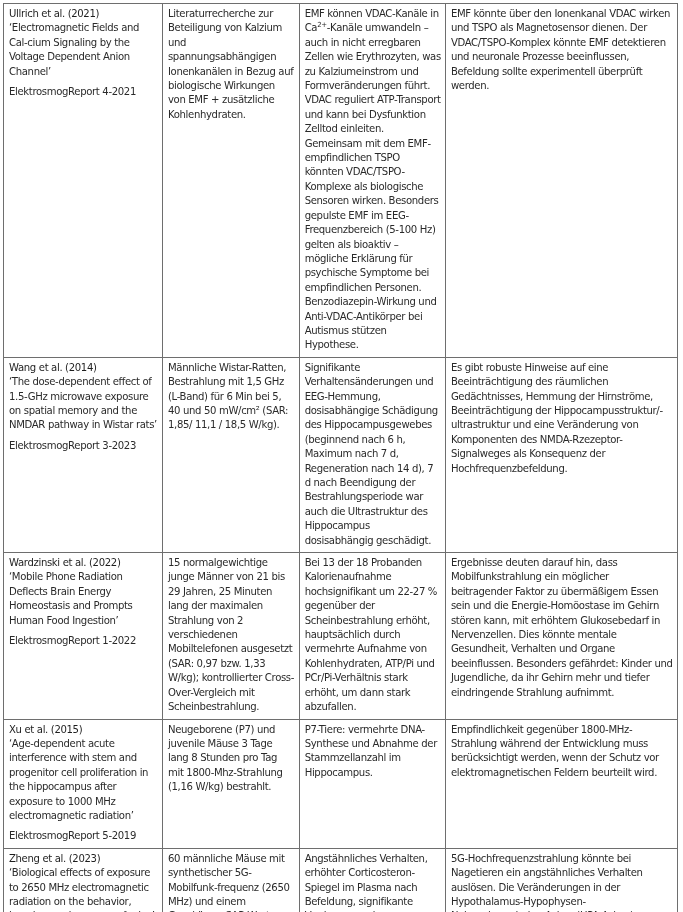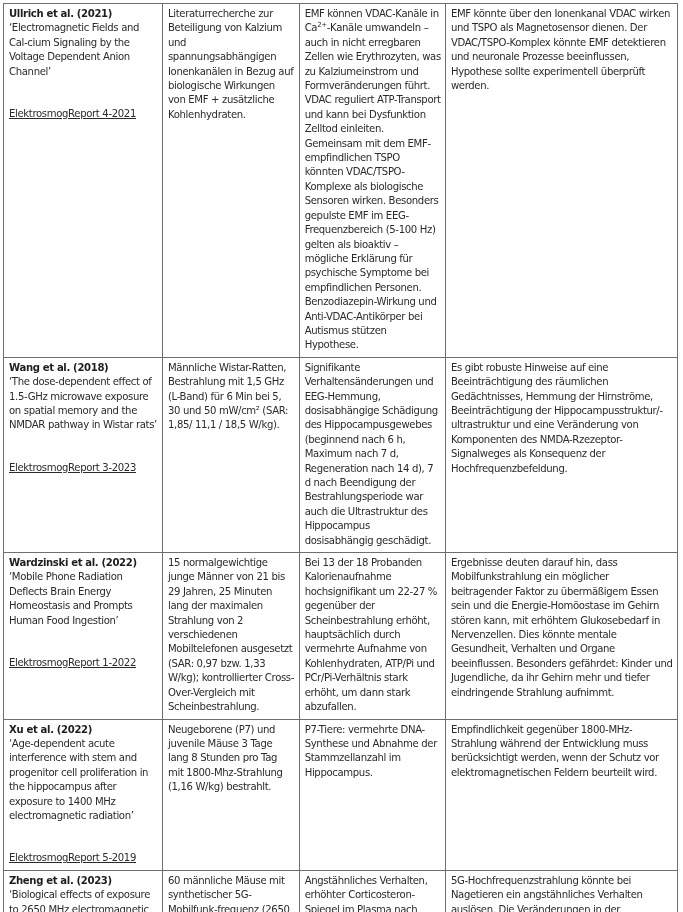--- a/index.html
+++ b/index.html
@@ -18,23 +18,23 @@
   .doc-table td {
     border: 1.4px solid #6e6e6e;
     vertical-align: top;
     padding: 3px 4px 4px 5px;
     overflow: hidden;
   }
   .col1 { width: 150px; }
   .col2 { width: 129px; }
   .col3 { width: 138px; }
   .col4 { width: 219px; }
-  .authors { font-weight: bold; color: #1e1e1e; display: block; }
+  .authors { font-weight: normal; color: #1e1e1e; display: block; }
   .title { display: block; }
-  .report { display: block; margin-top: 28px; text-decoration: underline; }
+  .report { display: block; margin-top: 6px; }
   .para { display: block; white-space: normal; }
   sup { font-size: 7px; line-height: 0; }
   .r1 { height: 318px; }
   .r2 { height: 155px; }
   .r3 { height: 155px; }
   .r4 { height: 110px; }
   .r5 { height: 135px; }
 </style>
 </head>
 <body>
@@ -53,31 +53,31 @@
         <span class="title">‘Electromagnetic Fields and Cal-cium Signaling by the Voltage Dependent Anion Channel’</span>
         <span class="report">ElektrosmogReport 4-2021</span>
       </td>
       <td>
         <span class="para">Literaturrecherche zur Beteiligung von Kalzium und spannungsabhängigen Ionenkanälen in Bezug auf biologische Wirkungen von EMF + zusätzliche Kohlenhydraten.</span>
       </td>
       <td>
         <span class="para"><span>EMF können VDAC-Kanäle in Ca</span><sup>2+</sup><span>-Kanäle umwandeln – auch in nicht erregbaren Zellen wie Erythrozyten, was zu Kalziumeinstrom und Formveränderungen führt. VDAC reguliert ATP-Transport und kann bei Dysfunktion Zelltod einleiten. Gemeinsam mit dem EMF-empfindlichen TSPO könnten VDAC/TSPO-Komplexe als biologische Sensoren wirken. Besonders gepulste EMF im EEG-Frequenzbereich (5-100 Hz) gelten als bioaktiv – mögliche Erklärung für psychische Symptome bei empfindlichen Personen. Benzodiazepin-Wirkung und Anti-VDAC-Antikörper bei Autismus stützen Hypothese.</span></span>
       </td>
       <td>
-        <span class="para">EMF könnte über den Ionenkanal VDAC wirken und TSPO als Magnetosensor dienen. Der VDAC/TSPO-Komplex könnte EMF detektieren und neuronale Prozesse beeinflussen, Hypothese sollte experimentell überprüft werden.</span>
+        <span class="para">EMF könnte über den Ionenkanal VDAC wirken und TSPO als Magnetosensor dienen. Der VDAC/TSPO-Komplex könnte EMF detektieren und neuronale Prozesse beeinflussen, Befeldung sollte experimentell überprüft werden.</span>
       </td>
     </tr>
     <tr class="r2">
       <td>
-        <span class="authors">Wang et al. (2018)</span>
+        <span class="authors">Wang et al. (2014)</span>
         <span class="title">‘The dose-dependent effect of 1.5-GHz microwave exposure on spatial memory and the NMDAR pathway in Wistar rats’</span>
         <span class="report">ElektrosmogReport 3-2023</span>
       </td>
       <td>
-        <span class="para">Männliche Wistar-Ratten, Bestrahlung mit 1,5 GHz (L-Band) für 6 Min bei 5, 30 und 50 mW/cm² (SAR: 1,85/ 11,1 / 18,5 W/kg).</span>
+        <span class="para">Männliche Wistar-Ratten, Bestrahlung mit 1,5 GHz (L-Band) für 6 Min bei 5, 40 und 50 mW/cm² (SAR: 1,85/ 11,1 / 18,5 W/kg).</span>
       </td>
       <td>
         <span class="para">Signifikante Verhaltensänderungen und EEG-Hemmung, dosisabhängige Schädigung des Hippocampusgewebes (beginnend nach 6 h, Maximum nach 7 d, Regeneration nach 14 d), 7 d nach Beendigung der Bestrahlungsperiode war auch die Ultrastruktur des Hippocampus dosisabhängig geschädigt.</span>
       </td>
       <td>
         <span class="para">Es gibt robuste Hinweise auf eine Beeinträchtigung des räumlichen Gedächtnisses, Hemmung der Hirnströme, Beeinträchtigung der Hippocampusstruktur/-ultrastruktur und eine Veränderung von Komponenten des NMDA-Rzezeptor-Signalweges als Konsequenz der Hochfrequenzbefeldung.</span>
       </td>
     </tr>
     <tr class="r3">
       <td>
@@ -90,22 +90,22 @@
       </td>
       <td>
         <span class="para">Bei 13 der 18 Probanden Kalorienaufnahme hochsignifikant um 22-27 % gegenüber der Scheinbestrahlung erhöht, hauptsächlich durch vermehrte Aufnahme von Kohlenhydraten, ATP/Pi und PCr/Pi-Verhältnis stark erhöht, um dann stark abzufallen.</span>
       </td>
       <td>
         <span class="para">Ergebnisse deuten darauf hin, dass Mobilfunkstrahlung ein möglicher beitragender Faktor zu übermäßigem Essen sein und die Energie-Homöostase im Gehirn stören kann, mit erhöhtem Glukosebedarf in Nervenzellen. Dies könnte mentale Gesundheit, Verhalten und Organe beeinflussen. Besonders gefährdet: Kinder und Jugendliche, da ihr Gehirn mehr und tiefer eindringende Strahlung aufnimmt.</span>
       </td>
     </tr>
     <tr class="r4">
       <td>
-        <span class="authors">Xu et al. (2022)</span>
-        <span class="title">‘Age-dependent acute interference with stem and progenitor cell proliferation in the hippocampus after exposure to 1400 MHz electromagnetic radiation’</span>
+        <span class="authors">Xu et al. (2015)</span>
+        <span class="title">‘Age-dependent acute interference with stem and progenitor cell proliferation in the hippocampus after exposure to 1000 MHz electromagnetic radiation’</span>
         <span class="report">ElektrosmogReport 5-2019</span>
       </td>
       <td>
         <span class="para">Neugeborene (P7) und juvenile Mäuse  3 Tage lang 8 Stunden pro Tag mit 1800-Mhz-Strahlung (1,16 W/kg) bestrahlt.</span>
       </td>
       <td>
         <span class="para">P7-Tiere: vermehrte DNA-Synthese und  Abnahme der Stammzellanzahl im Hippocampus.</span>
       </td>
       <td>
         <span class="para">Empfindlichkeit gegenüber 1800-MHz-Strahlung während der Entwicklung muss berücksichtigt werden, wenn der Schutz vor elektromagnetischen Feldern beurteilt wird.</span>

